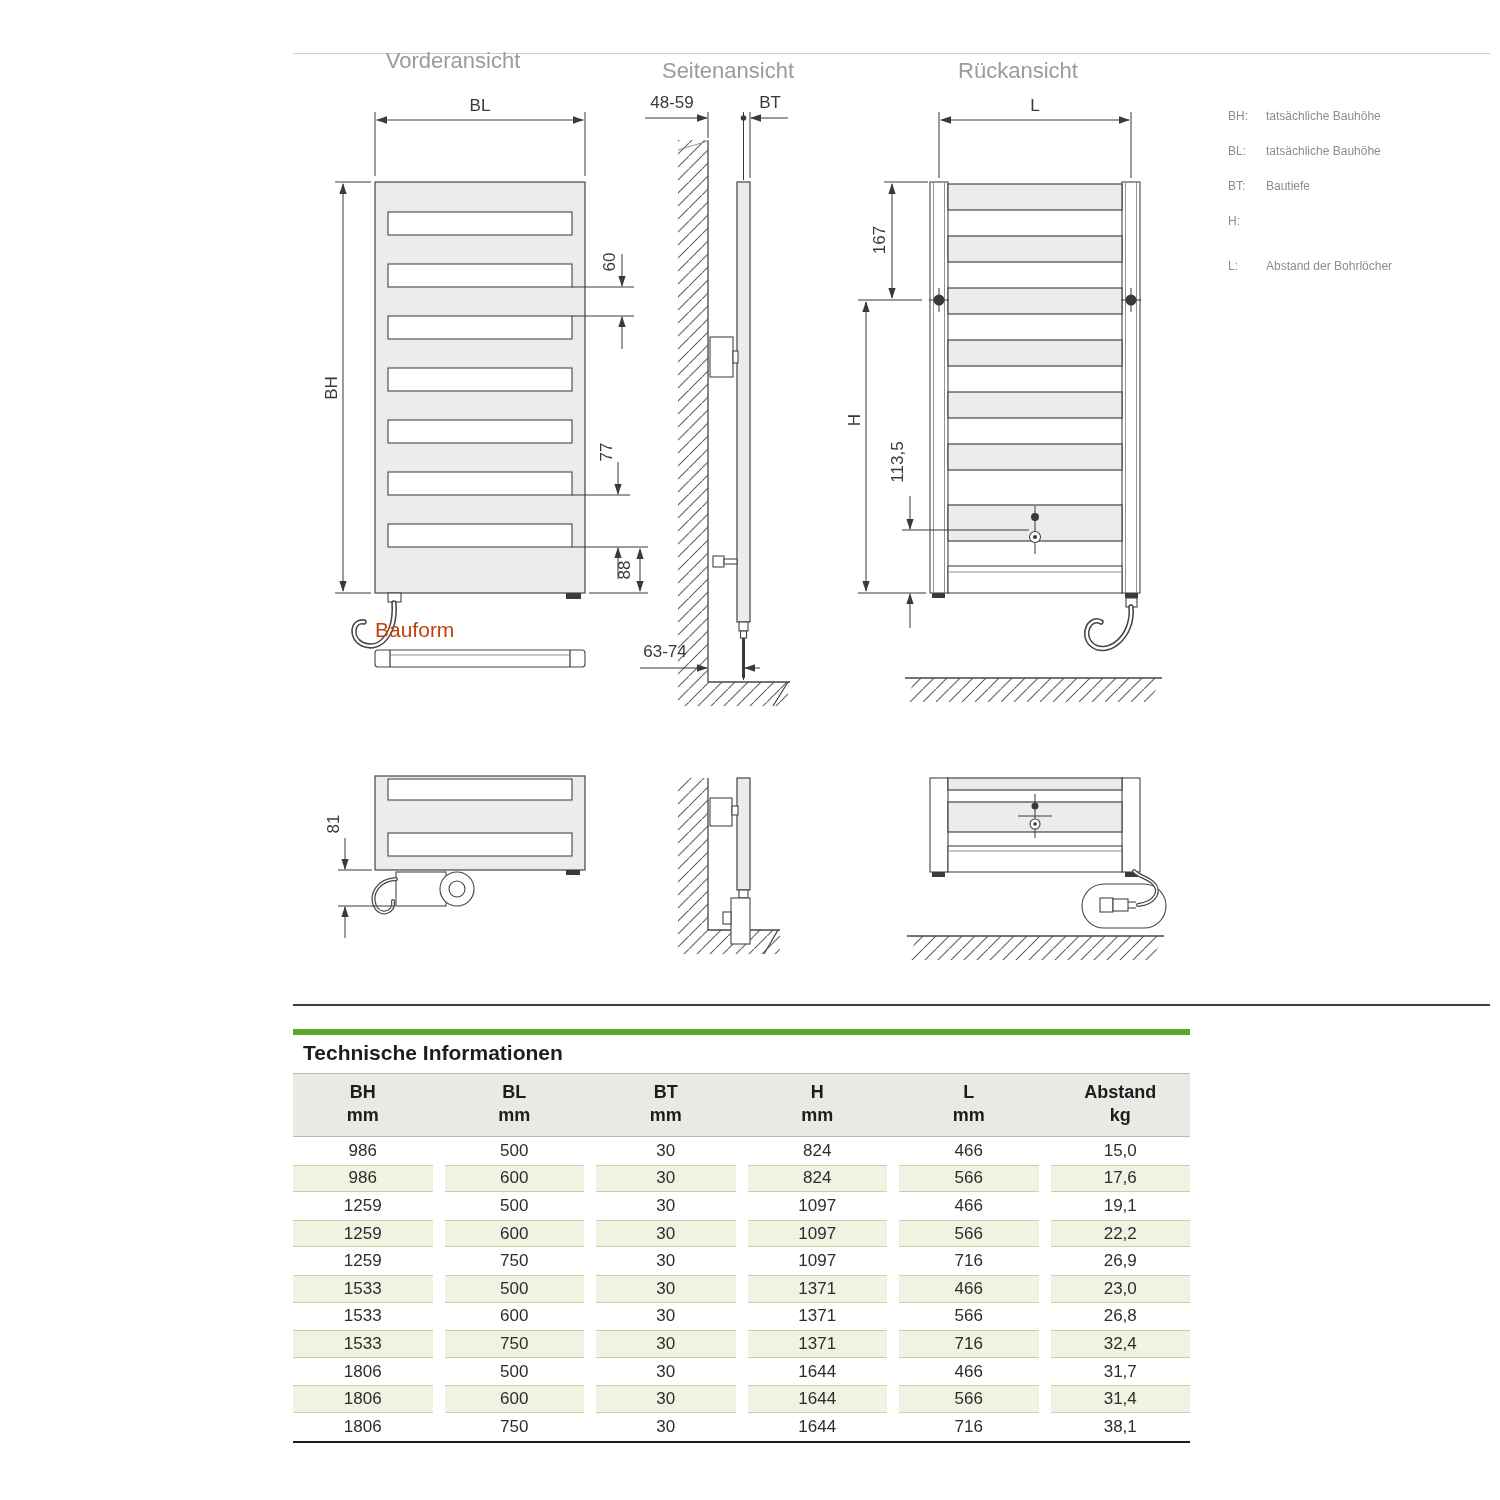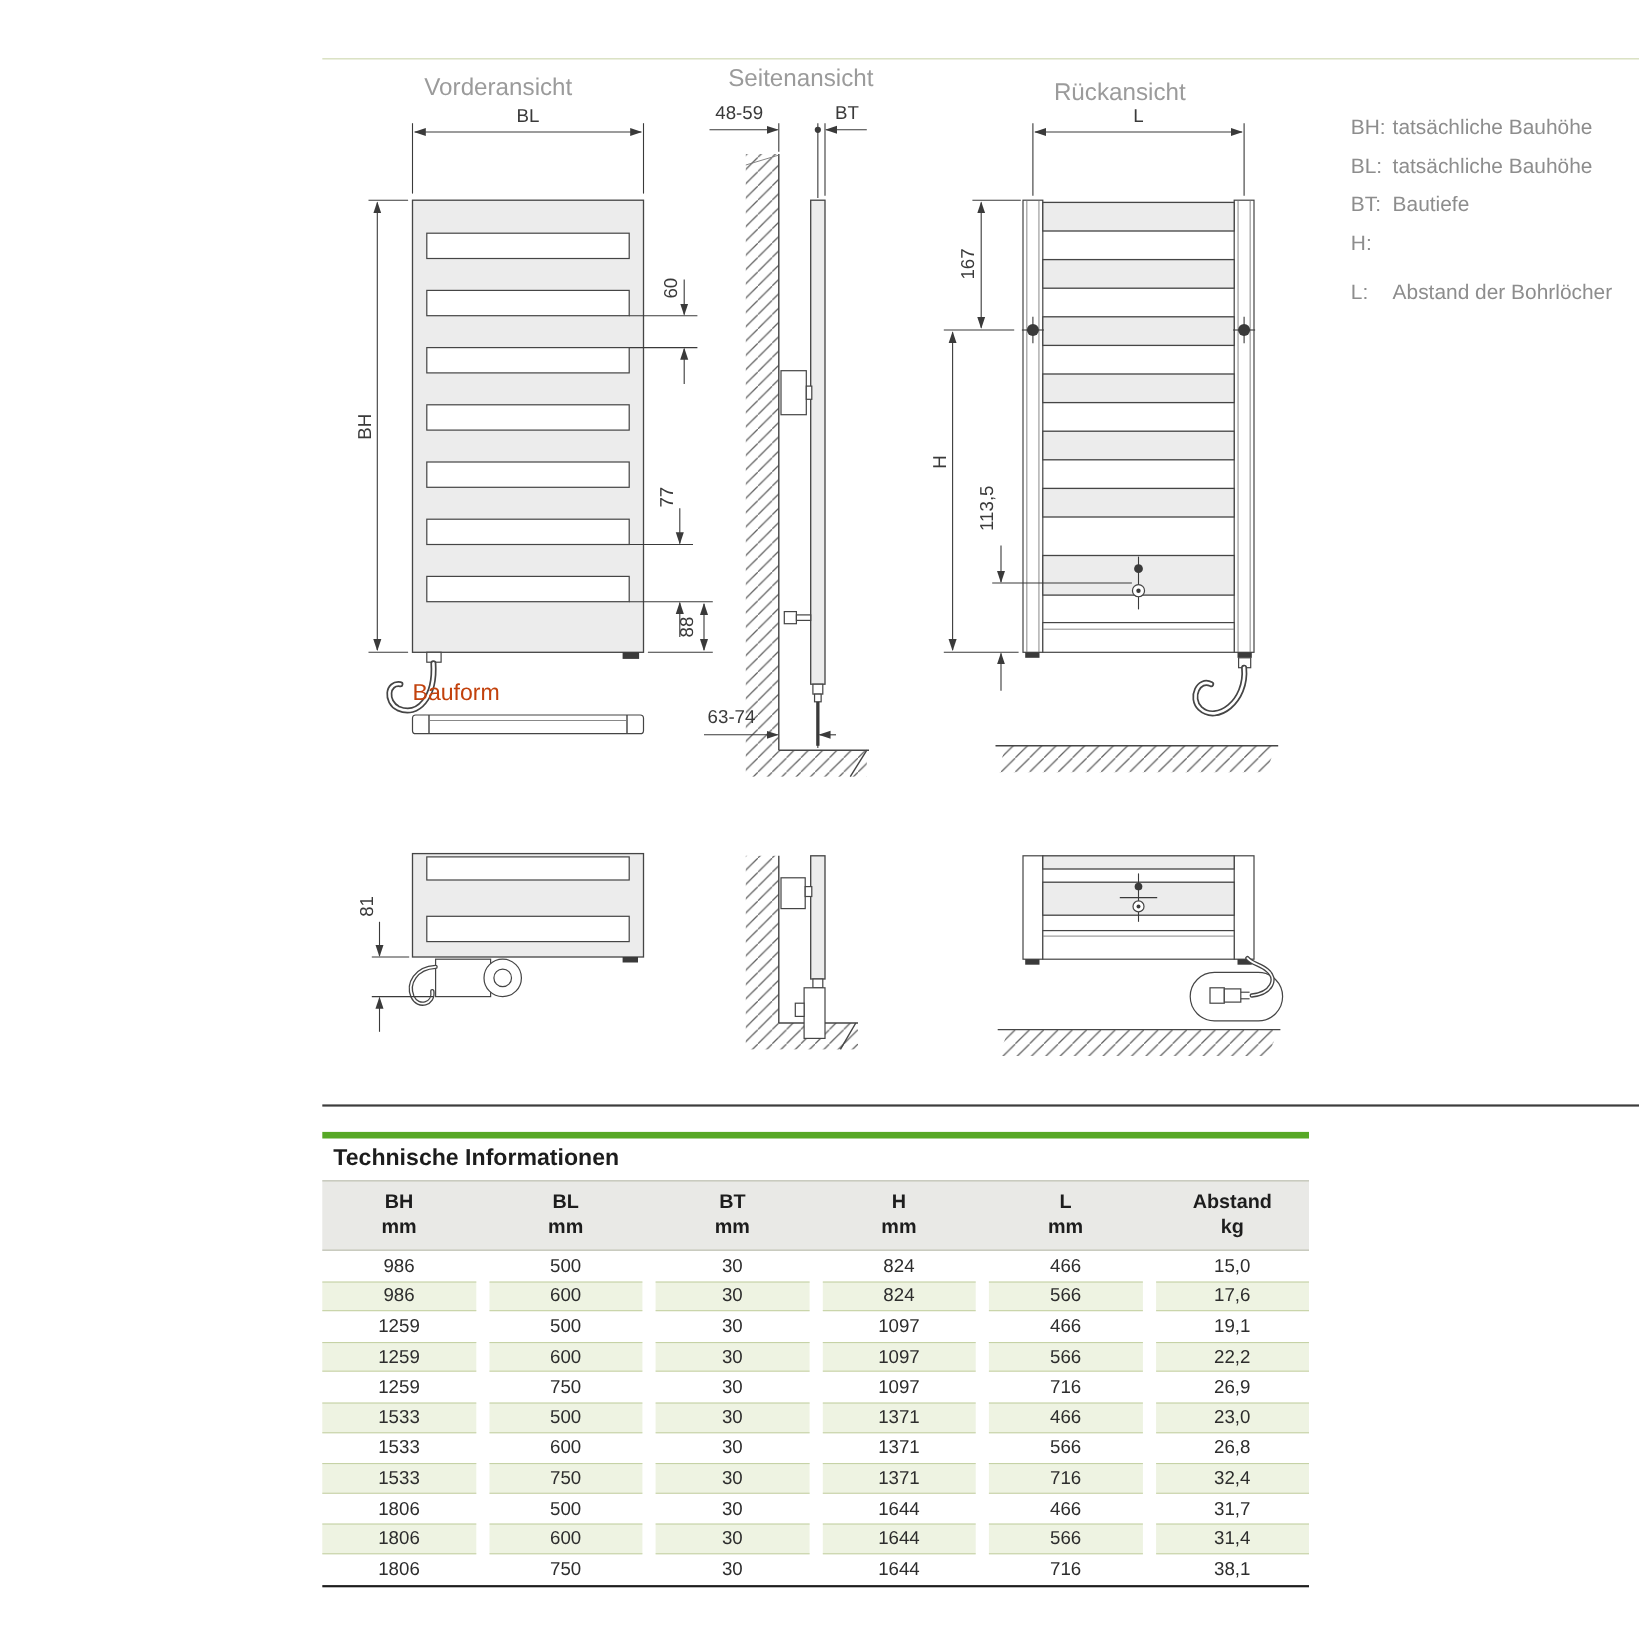--- a/index.html
+++ b/index.html
@@ -9,21 +9,21 @@
 
   
   .topline{left:293px;top:53px;width:1197px;height:1px;background:#ccd6ad;}
   .hr-dark{left:293px;top:1004px;width:1197px;height:2px;background:#3d3d3d;}
 
   
   .view-title{font-size:22px;color:#9b9b9b;text-align:center;}
   .bauform{font-size:21px;color:#c2410c;}
 
   
-  .legend{left:1228px;top:106px;width:250px;font-size:19px;color:#8d8d8d;line-height:21px;}
+  .legend{left:1228px;top:106px;width:250px;font-size:12px;color:#8d8d8d;line-height:21px;}
   .legend-item{display:flex;margin-bottom:14px;}
   .legend-item .k{width:38px;flex:none;}
   .legend-item .v{white-space:pre-line;}
   .legend-item.gap-top{margin-top:24px;}
 
   
   .fks-bar{left:293px;top:728px;width:1197px;height:40px;background:#edeee8;
            border-top:1px solid #bcc4a2;border-bottom:1px solid #bcc4a2;
            display:flex;align-items:center;}
   .fks-bar .t{font-size:20px;font-weight:bold;color:#262626;padding-left:17px;}
@@ -57,23 +57,23 @@
   .cab2s{stroke:#ffffff;stroke-width:1.6;fill:none;stroke-linecap:round;}
   text.dimt{font-family:"Liberation Sans",sans-serif;font-size:17px;fill:#3a3a3a;}
 </style>
 </head>
 <body>
 
 <div class="page">
 
   <div class="abs topline"></div>
 
-  <div class="abs view-title" style="left:293px;top:66px;width:320px;">Vorderansicht</div>
+  <div class="abs view-title" style="left:293px;top:48px;width:320px;">Vorderansicht</div>
   <div class="abs view-title" style="left:618px;top:58px;width:220px;">Seitenansicht</div>
-  <div class="abs view-title" style="left:863px;top:71px;width:310px;">Rückansicht</div>
+  <div class="abs view-title" style="left:863px;top:58px;width:310px;">Rückansicht</div>
 
   <svg style="left:293px;top:85px;" width="350" height="640" viewBox="293 85 350 640">
     <defs>
       <marker id="fa" viewBox="0 0 12 12" refX="11" refY="6" markerWidth="11" markerHeight="11" orient="auto-start-reverse">
         <path d="M0,2 L12,6 L0,10 Z" fill="#3a3a3a"></path>
       </marker>
     </defs>
     <g>
       <rect class="body" x="375" y="182" width="210" height="411"></rect>
       <rect class="slot" x="388" y="212" width="184" height="23"></rect>

